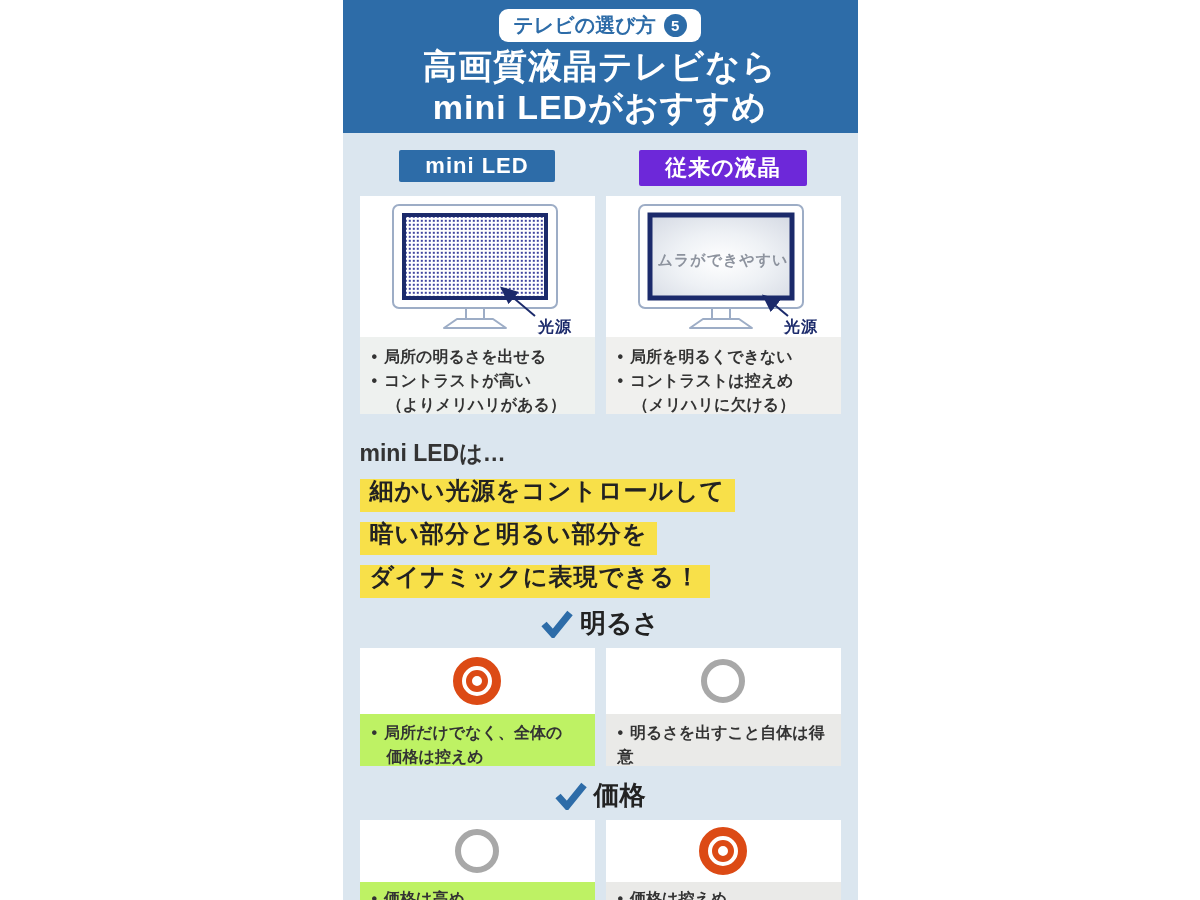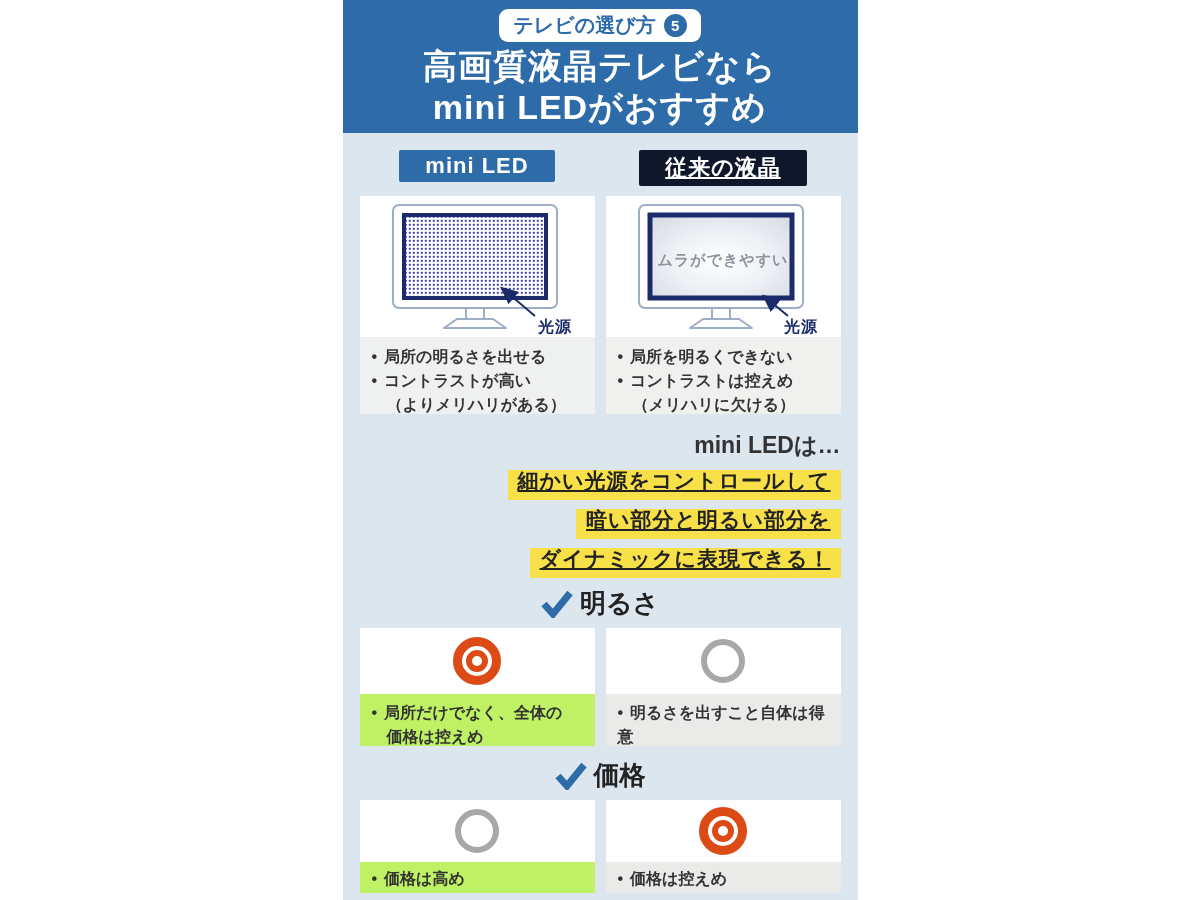--- a/index.html
+++ b/index.html
@@ -25,47 +25,46 @@
   .main { background:#dbe6ef; flex:1 1 auto; padding:17px 17px 0; box-sizing:border-box; }
   .cols { display:flex; gap:11px; }
   .col { flex:1; min-width:0; }
   .tags-row { margin-bottom:10px; }
   .tag-cell { text-align:center; }
   .tag {
     display:inline-block; color:#ffffff; font-weight:bold; font-size:22px;
     padding:3px 26px; border-radius:2px; letter-spacing:1px;
   }
   .tag-blue { background:#2d6ca8; }
-  .tag-dark { background:#0f172a;text-decoration:underline; }
+  .tag-dark { background:#6d28d9; }
 
   
   .card { display:flex; flex-direction:column; }
   .card-top1 { background:#ffffff; height:141px; position:relative; display:flex; justify-content:center; }
   .card-bottom { font-size:16px; font-weight:bold; color:#333333; line-height:1.5; box-sizing:border-box; }
   .card-bottom1 { height:77px; padding:8px 8px 8px 12px; }
   .panel-left { background:#eef1ef; }
   .panel-right { background:#f0f0ee; }
   .panel-left2 { background:#bef264; }
   .panel-right2 { background:#eaeae8; }
   .feature::before { content:"•"; margin-right:7px; }
   .note { padding-left:15px; }
 
   .monitor-wrap { position:relative; width:210px; margin-top:7px; }
   .light-label { position:absolute; bottom:-1px; right:10px; font-size:16px; font-weight:bold; color:#1b2a6b; letter-spacing:1px; }
   .screen-text { position:absolute; top:48px; left:0; right:0; text-align:center; font-size:15px; font-weight:bold; color:#8d939e; letter-spacing:1px; }
 
   
-  .summary { text-align:right; margin-top:16px; }
+  .summary { text-align:left; margin-top:24px; }
   .summary-intro { font-size:23px; font-weight:bold; color:#333333; margin-bottom:2px; }
   .summary-line { margin-top:5px; }
   .hl {
-    display:inline-block; font-size:21px; font-weight:bold; color:#222222;
+    display:inline-block; font-size:24px; font-weight:bold; color:#222222;
     padding:1px 10px 5px; letter-spacing:1px;
     background:linear-gradient(180deg, rgba(0,0,0,0) 13%, #f8e049 13%);
-    text-decoration:underline;
   }
 
   
   .check-heading { display:flex; justify-content:center; align-items:center; gap:7px; font-size:26px; font-weight:bold; color:#222222; }
   .mt1 { margin-top:8px; }
   .mt2 { margin-top:12px; }
   .rows-mt { margin-top:7px; }
 
   
   .card-top2 { background:#ffffff; height:66px; display:flex; align-items:center; justify-content:center; }

